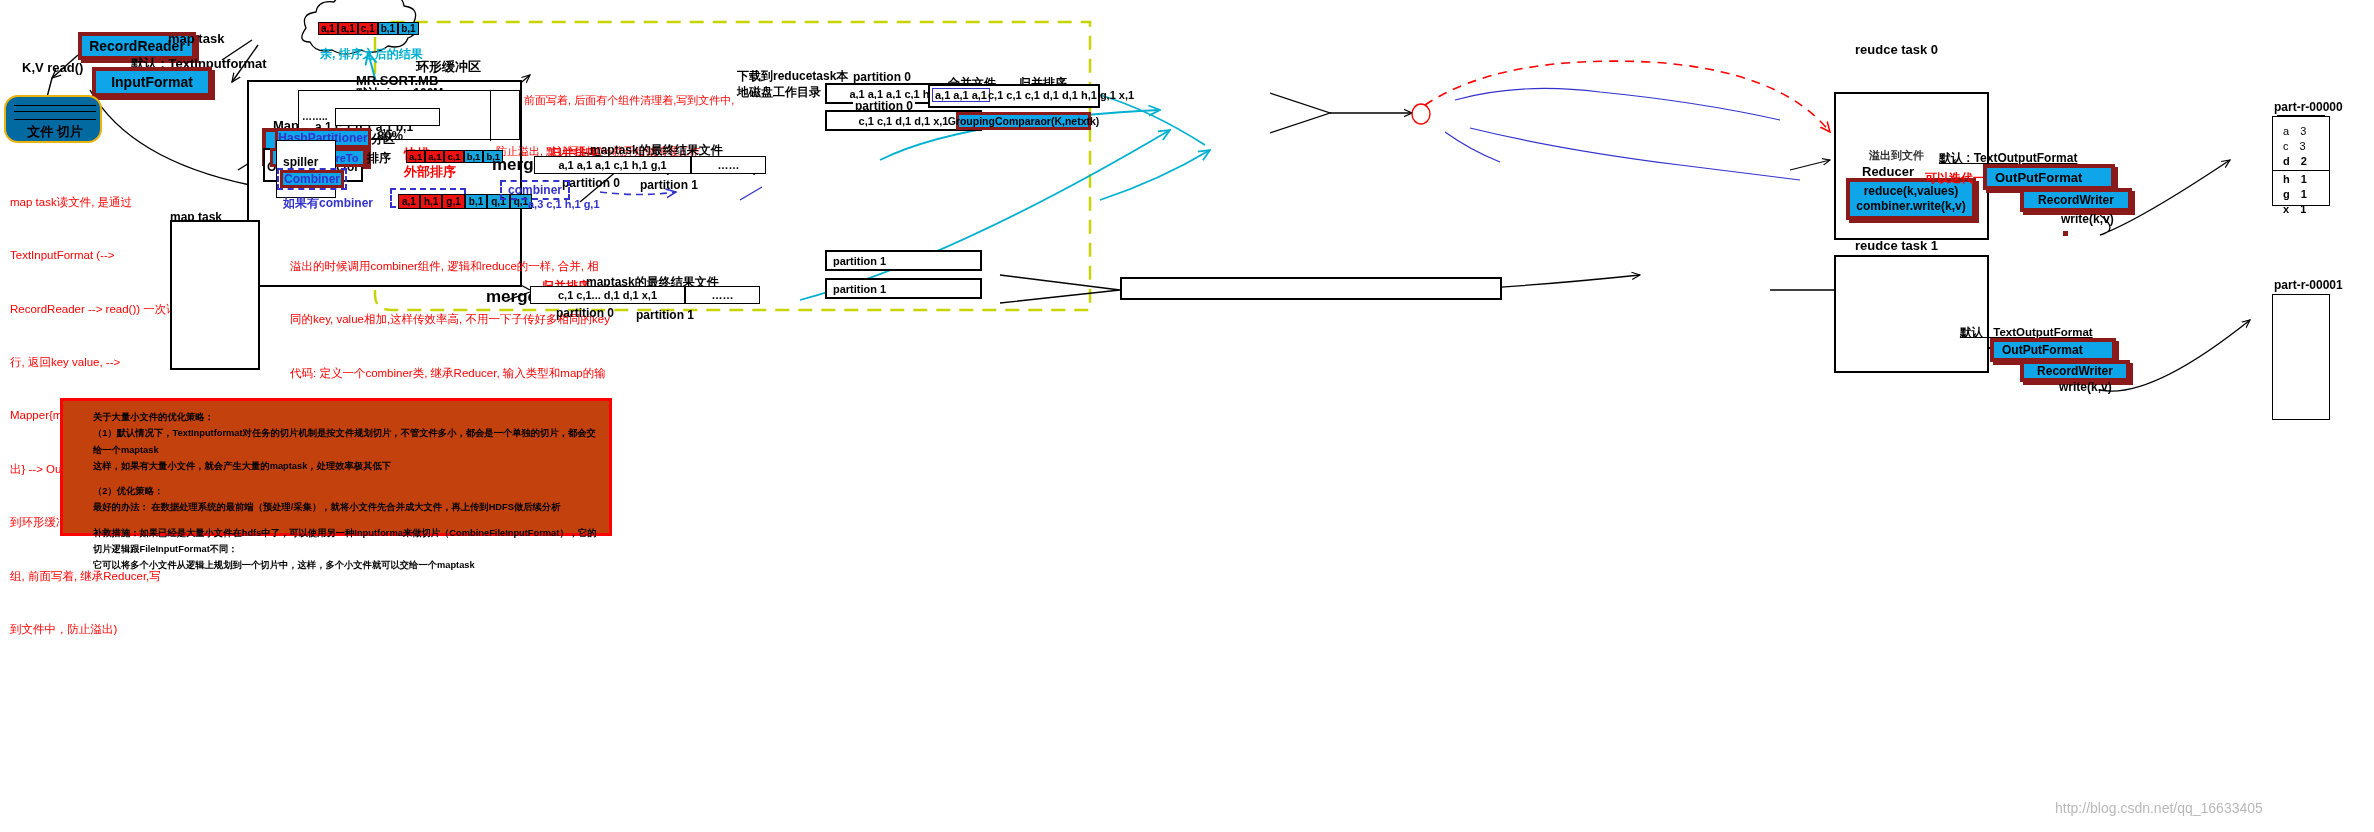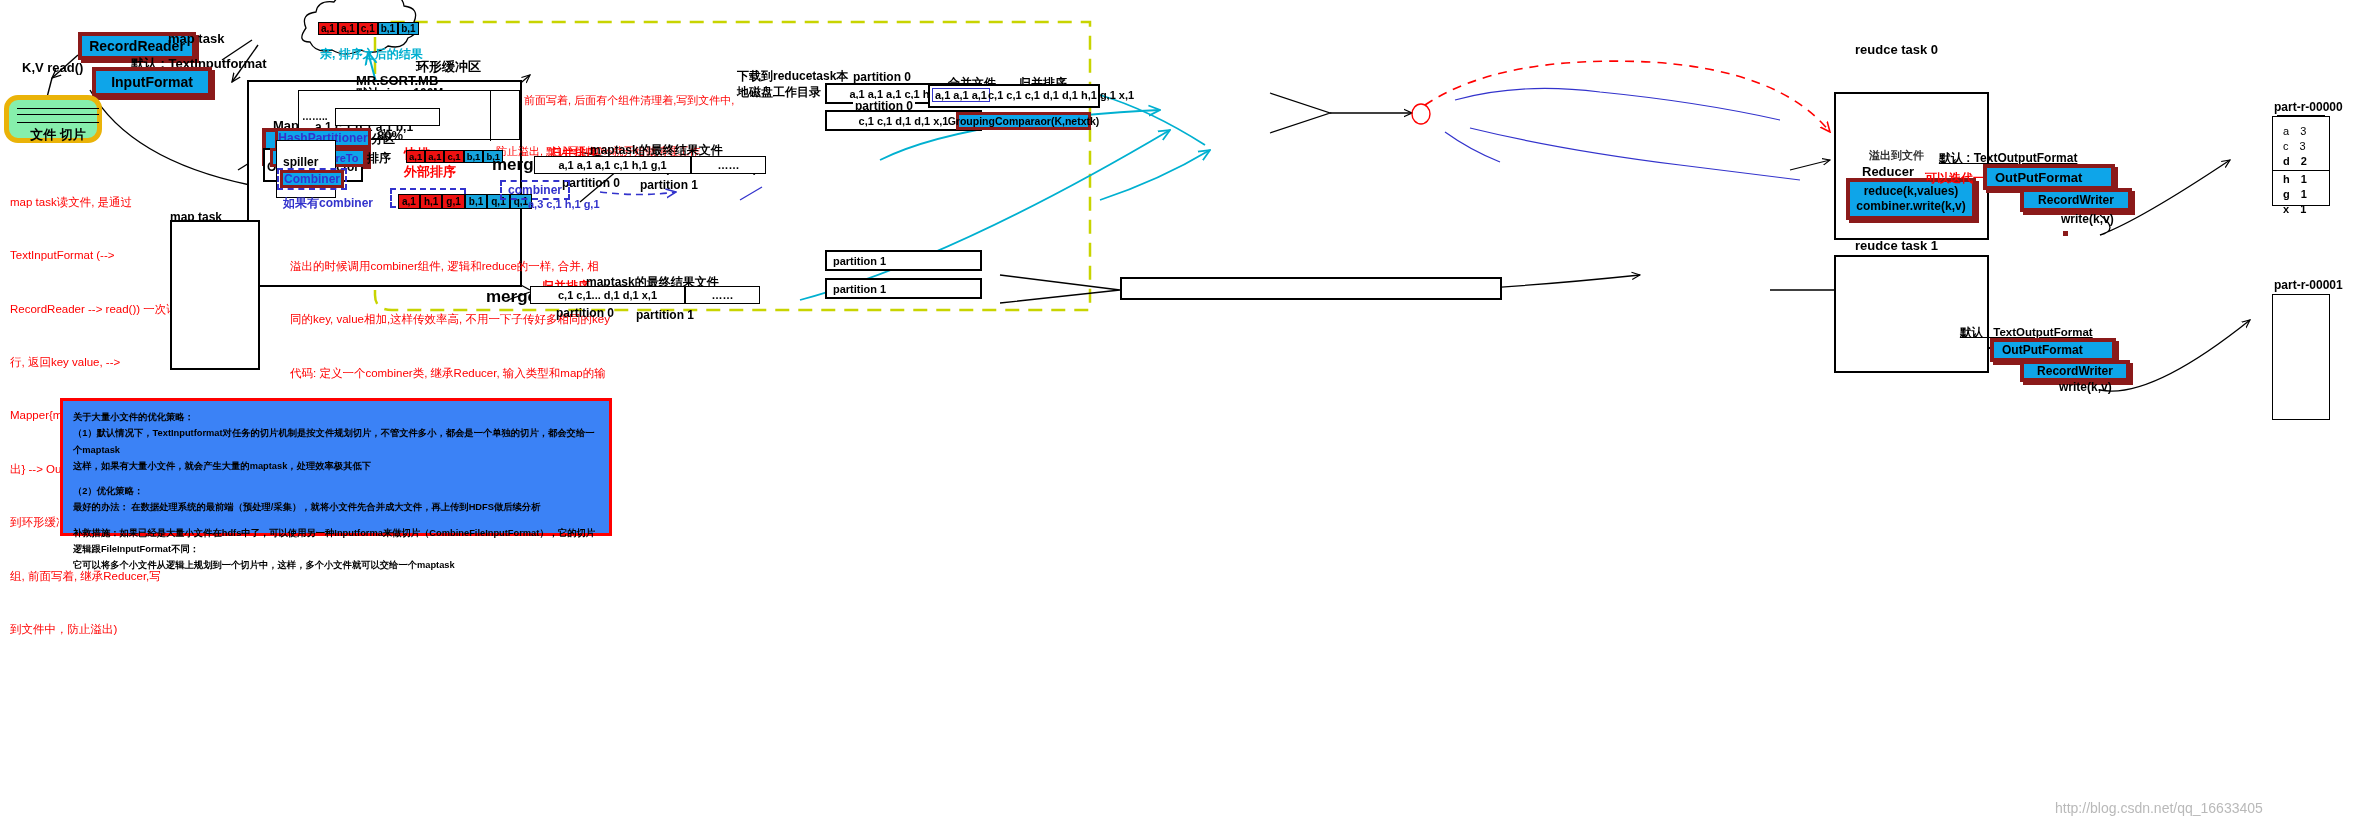--- a/index.html
+++ b/index.html
@@ -13,25 +13,25 @@
   
   .dbox{border:4px solid #8b1a1a;background:#0ea5e9;display:flex;align-items:center;justify-content:center;
         font-weight:bold;color:#000;text-align:center;box-sizing:border-box;}
   .dbox.shadowed{box-shadow:3px 3px 0 0 #8b1a1a;}
   .plainbox{border:2px solid #000;background:#fff;box-sizing:border-box;}
   .thinbox{border:1px solid #000;background:#fff;box-sizing:border-box;}
   .redcell{background:#ee1111;color:#000;font-weight:bold;display:inline-block;padding:0 2px;border:1px solid #000;}
   .cyancell{background:#16a5dd;color:#000;font-weight:bold;display:inline-block;padding:0 2px;border:1px solid #000;}
   .dashedblue{border:2px dashed #3333cc;box-sizing:border-box;}
   .notetext{color:#ff0000;line-height:1.55;white-space:pre;}
-  .bigredbox{border:3px solid #ff0000;background:#3b82f6;box-sizing:border-box;}
+  .bigredbox{border:3px solid #ff0000;background:#c2410c;box-sizing:border-box;padding-left:20px;}
   .zhtext{font-weight:bold;color:#000;white-space:nowrap;}
   svg{position:absolute;left:0;top:0;pointer-events:none;}
   .wm{position:absolute;color:#b9b9b9;font-size:14px;}
-  .filebox{border:5px solid #eab308;border-radius:14px;box-sizing:border-box;background:#86efac;}
+  .filebox{border:2px solid #eab308;border-radius:14px;box-sizing:border-box;background:#0369a1;}
   .outrow{border-bottom:1px solid #000;}
 </style>
 </head>
 <body>
 
 <div id="canvas">
 
   <svg width="2374" height="832">
 
     <path d="M 375 35 Q 375 22 392 22 L 1090 22 L 1090 310 L 392 310 Q 375 310 375 295 Z" fill="none" stroke="#c8d400" stroke-width="2.5" stroke-dasharray="14 9"></path>

